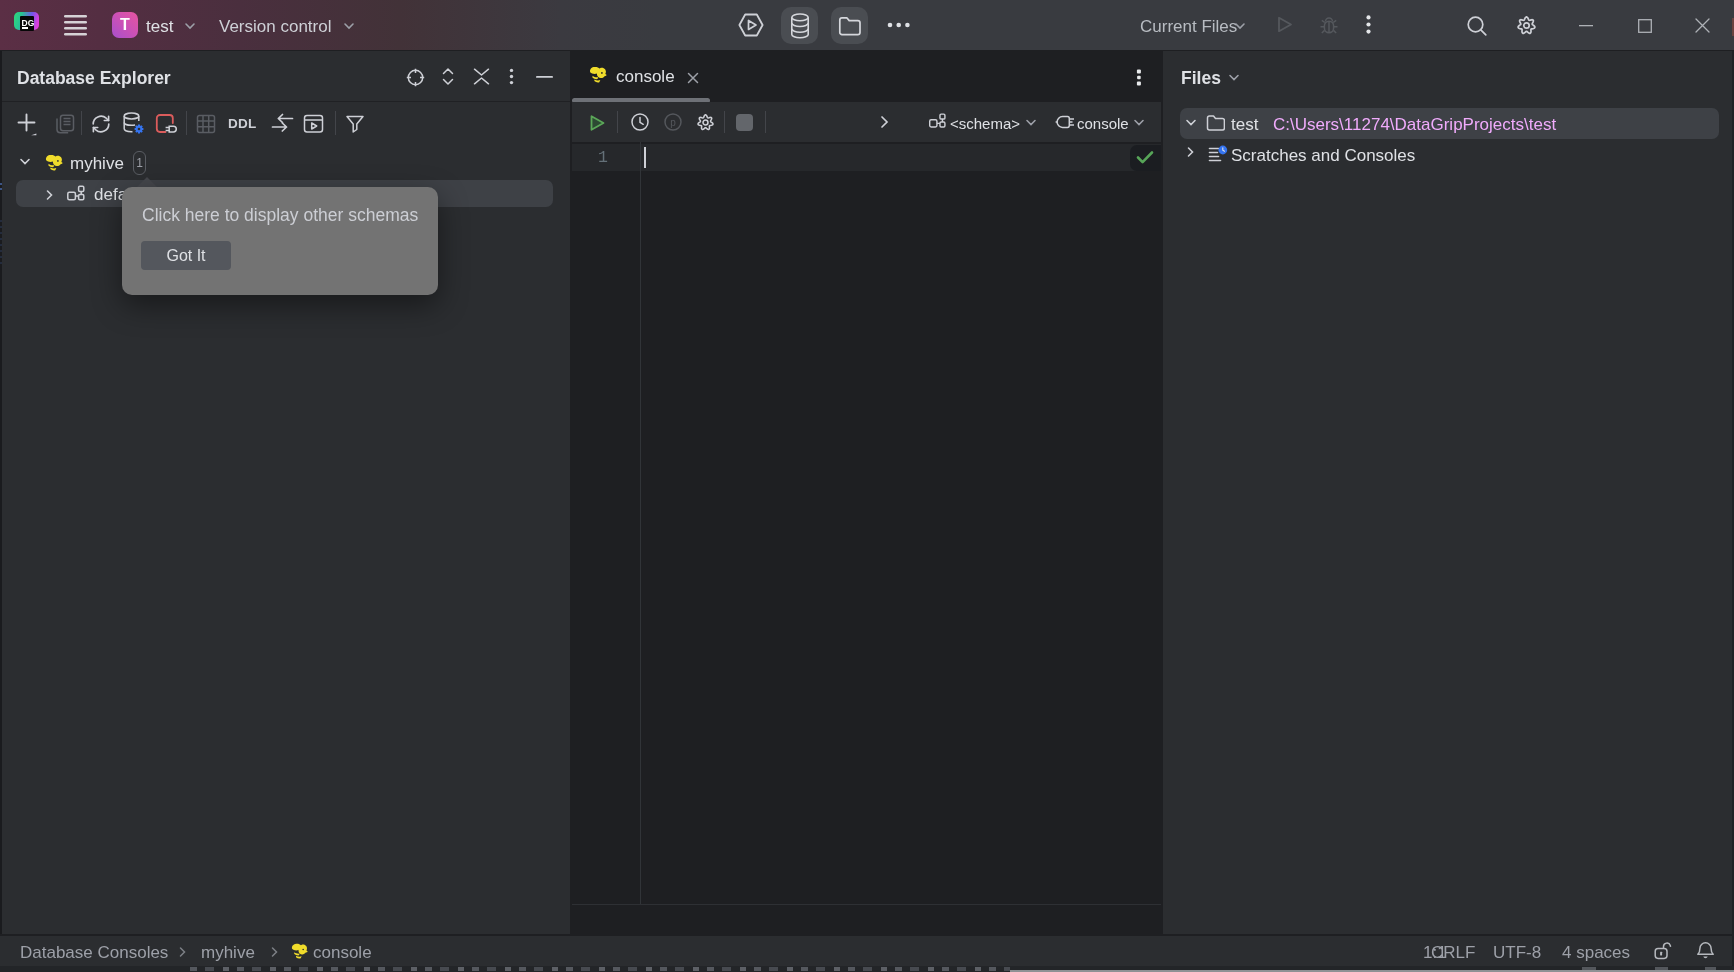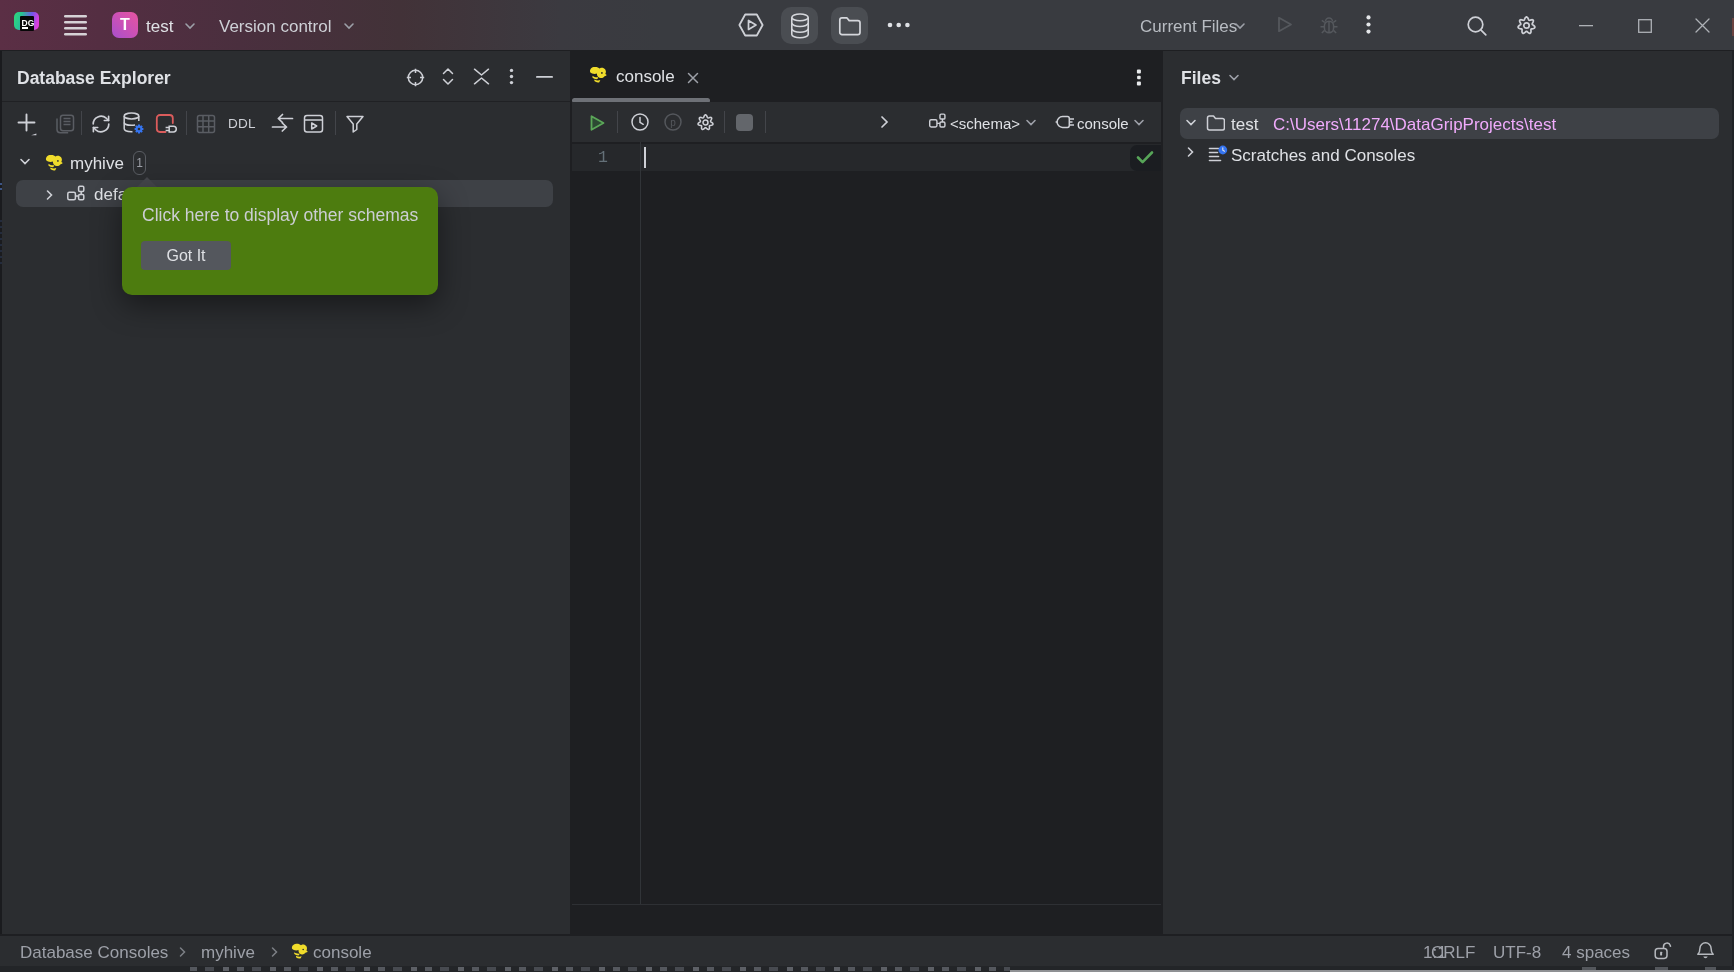--- a/index.html
+++ b/index.html
@@ -202,21 +202,21 @@
     </g>
   </svg>
   <div class="abs" style="left:186px;top:61px;width:1px;height:24px;background:#43454a;"></div>
   
   <svg class="abs" style="left:196px;top:64px" width="20" height="20" viewBox="0 0 20 20">
     <g fill="none" stroke="#5a5d63" stroke-width="1.5">
       <rect x="1.5" y="1.5" width="17" height="17" rx="2"></rect>
       <path d="M1.5 7 h17 M1.5 12.7 h17 M7 1.5 v17 M12.7 1.5 v17"></path>
     </g>
   </svg>
-  <div class="abs" style="left:228px;top:66px;color:#ced0d6;font-size:13.5px;font-weight:normal;letter-spacing:0.3px;">DDL</div>
+  <div class="abs" style="left:228px;top:66px;color:#ced0d6;font-size:13.5px;font-weight:bold;letter-spacing:0.3px;">DDL</div>
   
   <svg class="abs" style="left:271px;top:62px" width="23" height="22" viewBox="0 0 23 22">
     <g fill="none" stroke="#ced0d6" stroke-width="1.7" stroke-linecap="round" stroke-linejoin="round">
       <path d="M21.5 6.5 H7.5 M11.5 2.5 L7.3 6.5 l4.2 4"></path>
       <path d="M1.5 15 H15.5 M11.3 11 l4.2 4 -4.2 4"></path>
     </g>
   </svg>
   
   <svg class="abs" style="left:303px;top:64px" width="21" height="20" viewBox="0 0 21 20">
     <g fill="none" stroke="#ced0d6" stroke-width="1.5">
@@ -261,21 +261,21 @@
       <rect x="12.6" y="10.6" width="5.2" height="5.2" rx="1.2"></rect>
       <path d="M9.4 12 h3.2 M15.2 7.4 v3.2"></path>
     </g>
   </svg>
   <div class="abs txt" style="left:94px;top:135px;">defa</div>
 
   
   <svg class="abs" style="left:136px;top:127px" width="24" height="11" viewBox="0 0 24 11">
         <path d="M0 11 L11 0 L22 11 z" fill="#45474c"></path>
       </svg>
-  <div class="abs" style="left:122px;top:137px;width:316px;height:108px;background:#4d7c0f;border-radius:10px;box-shadow:0 10px 30px rgba(0,0,0,0.45);">
+  <div class="abs" style="left:122px;top:137px;width:316px;height:108px;background:#737373;border-radius:10px;box-shadow:0 10px 30px rgba(0,0,0,0.45);">
     <div class="abs" style="left:20px;top:18px;color:#ccced4;font-size:17.5px;white-space:nowrap;">Click here to display other schemas</div>
     <div class="abs" style="left:19px;top:54px;width:90px;height:29px;background:#54575d;border-radius:4px;color:#dfe1e5;font-size:16px;text-align:center;line-height:29px;">Got It</div>
   </div>
 </div>
 
 <div class="abs" id="editorcol" style="left:572px;top:50px;width:589px;height:884px;background:#1e1f22;">
 
   <svg class="abs" style="left:16px;top:15px" width="19" height="19" viewBox="0 0 19 19">
     <g fill="#f0dc2b">
       <path d="M2.2 7.2 C1.4 5 3.0 2.7 5.5 2.1 C8 1.5 10.5 2.2 11.5 3.5 C12 4.2 11.9 5 11.4 5.7 L9.2 8.4 C6.8 9.3 3.9 9 2.2 7.2 Z"></path>

